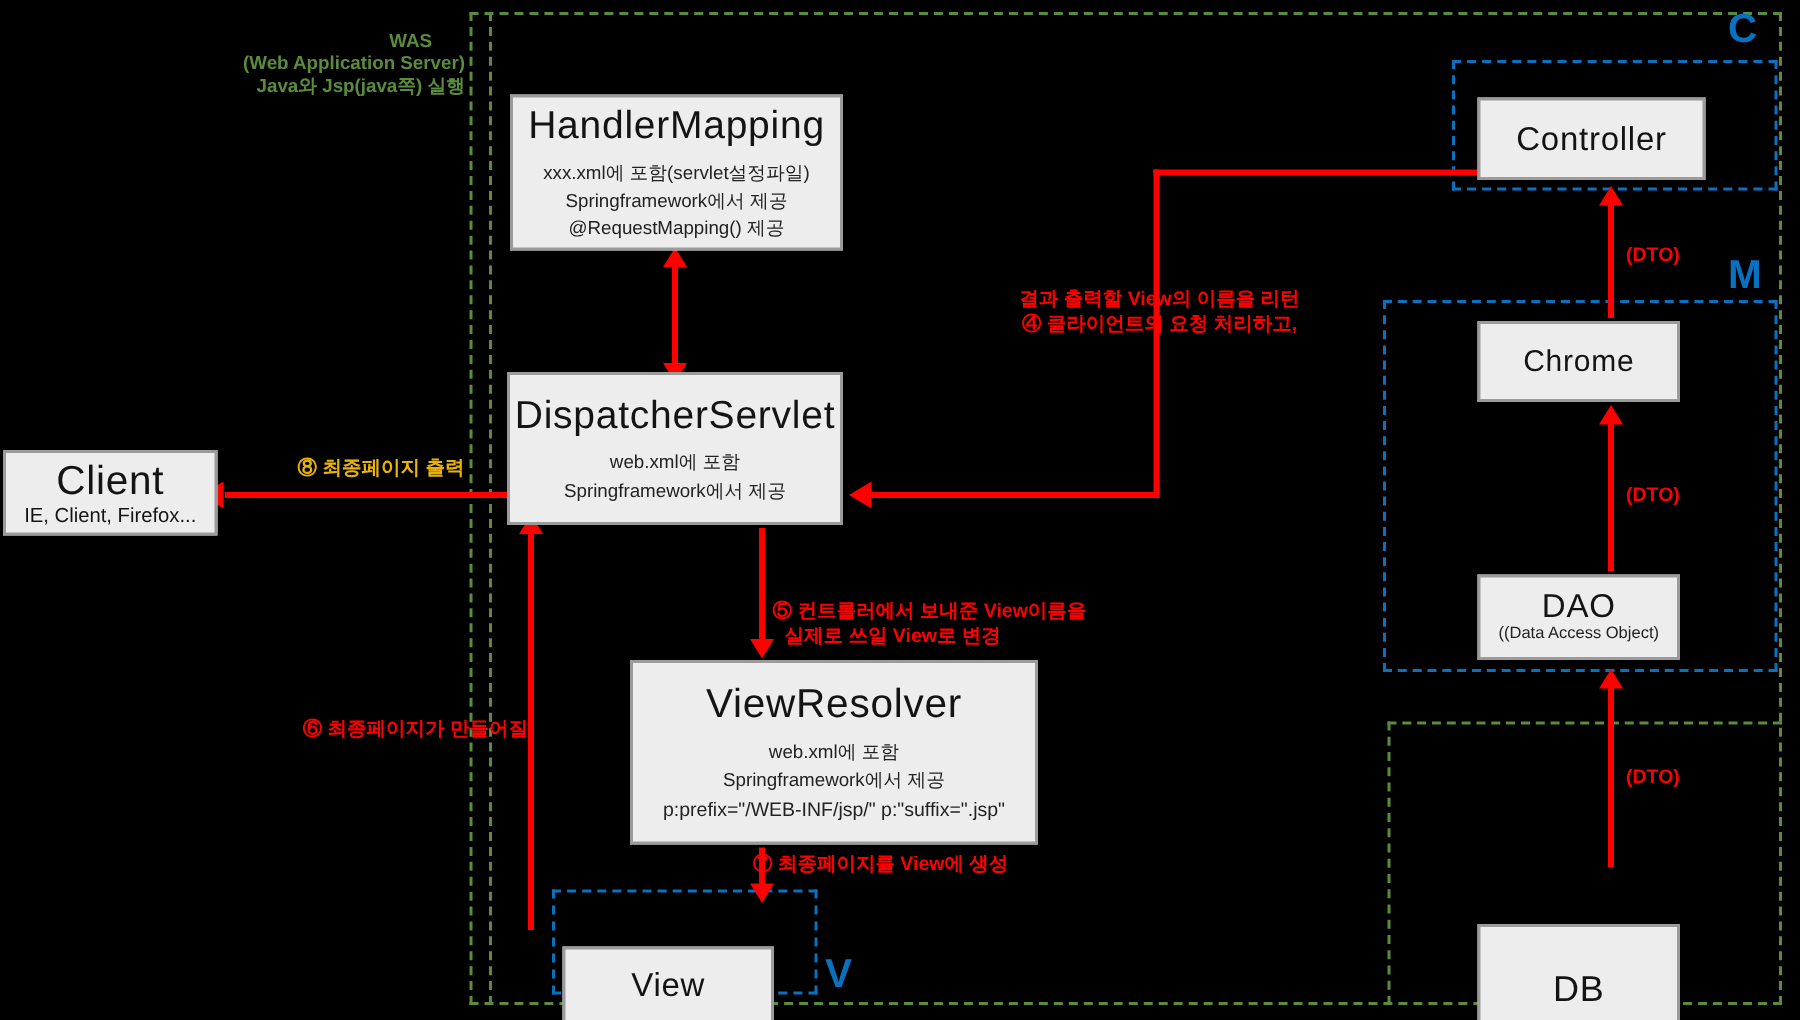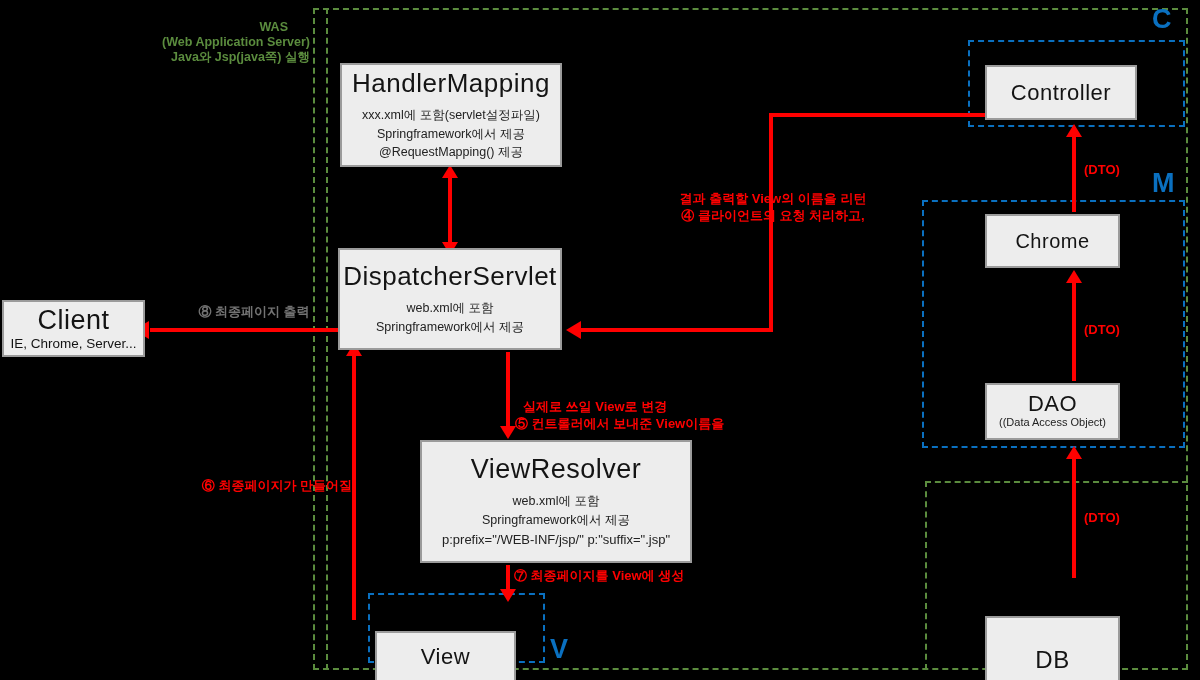--- a/index.html
+++ b/index.html
@@ -16,21 +16,21 @@
   .box .title{font-weight:normal;letter-spacing:0.5px;}
   .t26{font-size:26px;} .t28{font-size:27px;} .t22{font-size:22px;} .t20{font-size:20px;} .t24{font-size:24px;}
   .sub{font-size:12.5px;line-height:1.5;margin-top:7px;color:#222;}
   .sub-tight{font-size:11px;line-height:1.2;margin-top:1px;color:#222;}
   .redline{position:absolute;background:#ff0000;z-index:3;}
   .arrow{position:absolute;width:0;height:0;z-index:3;}
   .a-left{border-top:9px solid transparent;border-bottom:9px solid transparent;border-right:15px solid #ff0000;}
   .a-up{border-left:8px solid transparent;border-right:8px solid transparent;border-bottom:13px solid #ff0000;}
   .a-down{border-left:8px solid transparent;border-right:8px solid transparent;border-top:13px solid #ff0000;}
   .rlabel{position:absolute;color:#ff0000;font-weight:bold;font-size:13px;line-height:17px;z-index:6;white-space:nowrap;}
-  .rlabel-dark{color:#737373;}
+  .rlabel-dark{color:#eab308;}
   .green-note{position:absolute;color:#5b8c3e;font-weight:bold;font-size:12.5px;line-height:15px;
               text-align:right;z-index:6;white-space:nowrap;}
 </style>
 </head>
 <body>
 
 <div id="stage">
 
   <div class="dashed-green" style="left:313px;top:8px;width:875px;height:662px;"></div>
   <div class="seg-green-v" style="left:326px;top:8px;height:662px;"></div>
@@ -107,21 +107,21 @@
   <div class="box" style="left:338px;top:248px;width:224px;height:102px;">
     <div class="title t26">DispatcherServlet</div>
     <div class="sub">
       <div>web.xml에 포함</div>
       <div>Springframework에서 제공</div>
     </div>
   </div>
 
   <div class="box" style="left:2px;top:300px;width:143px;height:57px;">
     <div class="title t28" style="line-height:1.05;">Client</div>
-    <div style="font-size:13.5px;margin-top:2px;">IE, Chrome, Server...</div>
+    <div style="font-size:13.5px;margin-top:2px;">IE, Client, Firefox...</div>
   </div>
 
   <div class="box" style="left:420px;top:440px;width:272px;height:123px;">
     <div class="title t28">ViewResolver</div>
     <div class="sub">
       <div>web.xml에 포함</div>
       <div>Springframework에서 제공</div>
       <div style="font-size:13px;">p:prefix="/WEB-INF/jsp/" p:"suffix=".jsp"</div>
     </div>
   </div>
@@ -135,27 +135,27 @@
   </div>
 
   <div class="rlabel rlabel-dark" style="left:178px;top:303px;width:152px;text-align:center;">⑧ 최종페이지 출력</div>
 
   <div class="rlabel" style="left:655px;top:190px;width:236px;text-align:center;">
     <div>결과 출력할 View의 이름을 리턴</div>
     <div>④ 클라이언트의 요청 처리하고,</div>
   </div>
 
   <div class="rlabel" style="left:515px;top:398px;">
+    <div>⑤ 컨트롤러에서 보내준 View이름을</div>
     <div style="padding-left:8px;">실제로 쓰일 View로 변경</div>
-    <div>⑤ 컨트롤러에서 보내준 View이름을</div>
   </div>
 
   <div class="rlabel" style="left:140px;top:477px;width:212px;text-align:right;">
     <div>⑥ 최종페이지가 만들어질</div>
   </div>
 
-  <div class="rlabel" style="left:514px;top:567px;">⑦ 최종페이지를 View에 생성</div>
+  <div class="rlabel" style="left:502px;top:567px;">⑦ 최종페이지를 View에 생성</div>
 
   <div class="rlabel" style="left:1084px;top:161px;">(DTO)</div>
   <div class="rlabel" style="left:1084px;top:321px;">(DTO)</div>
   <div class="rlabel" style="left:1084px;top:509px;">(DTO)</div>
 
 </div>
 
 </body></html>

